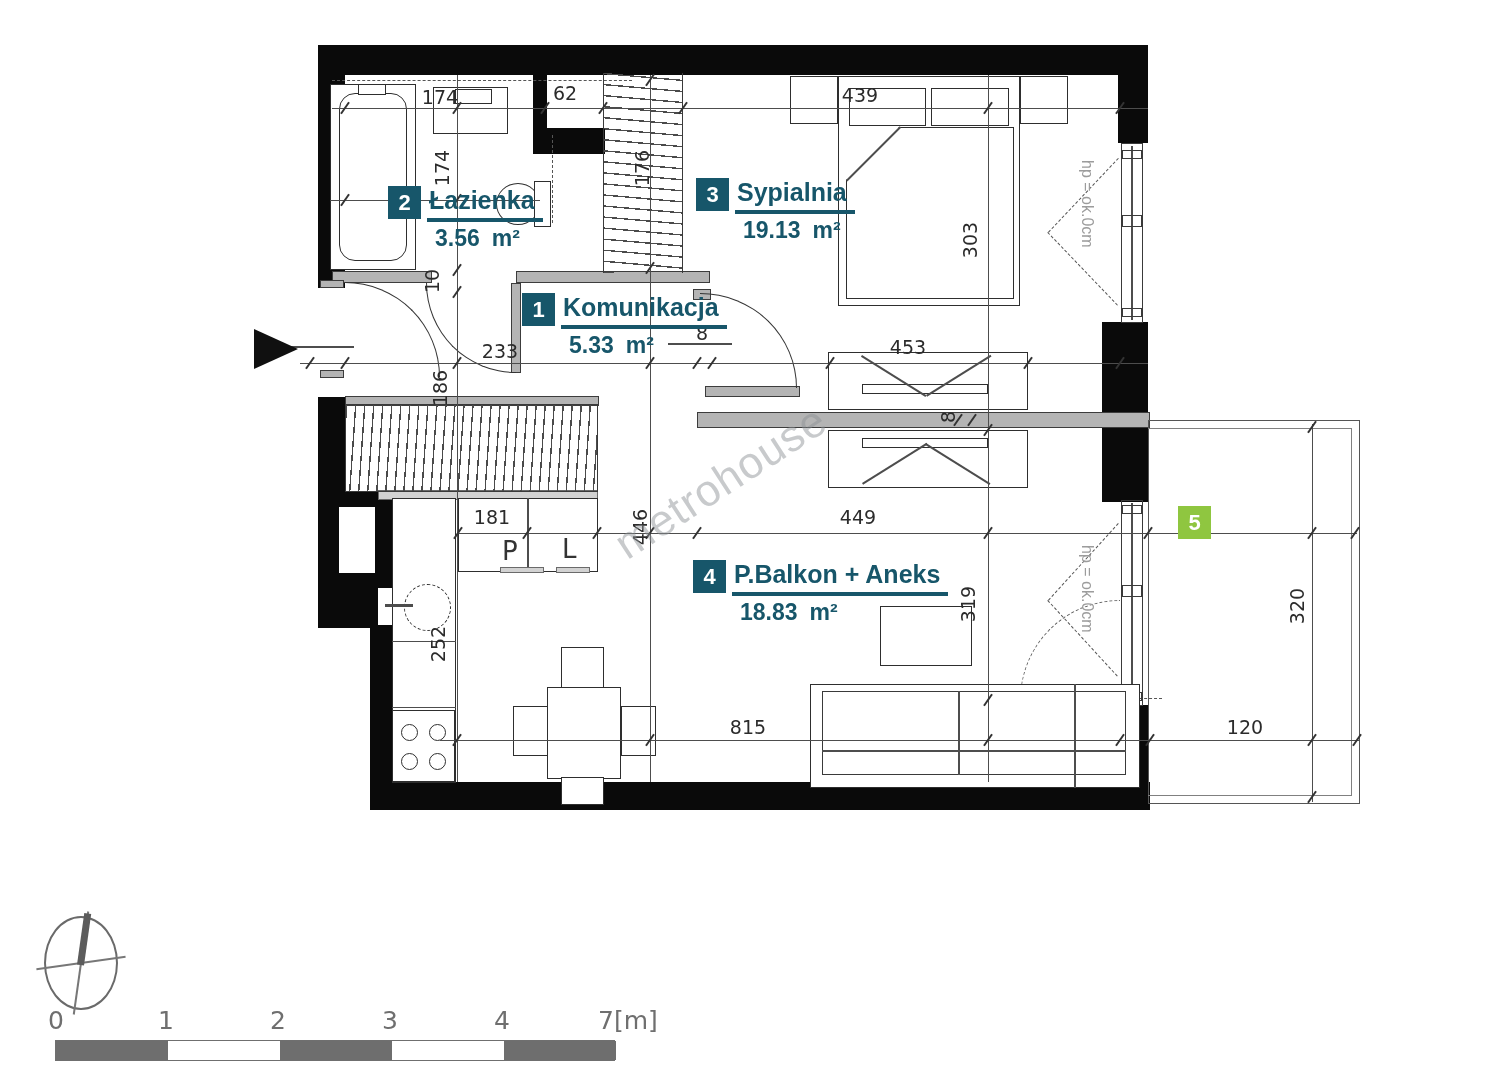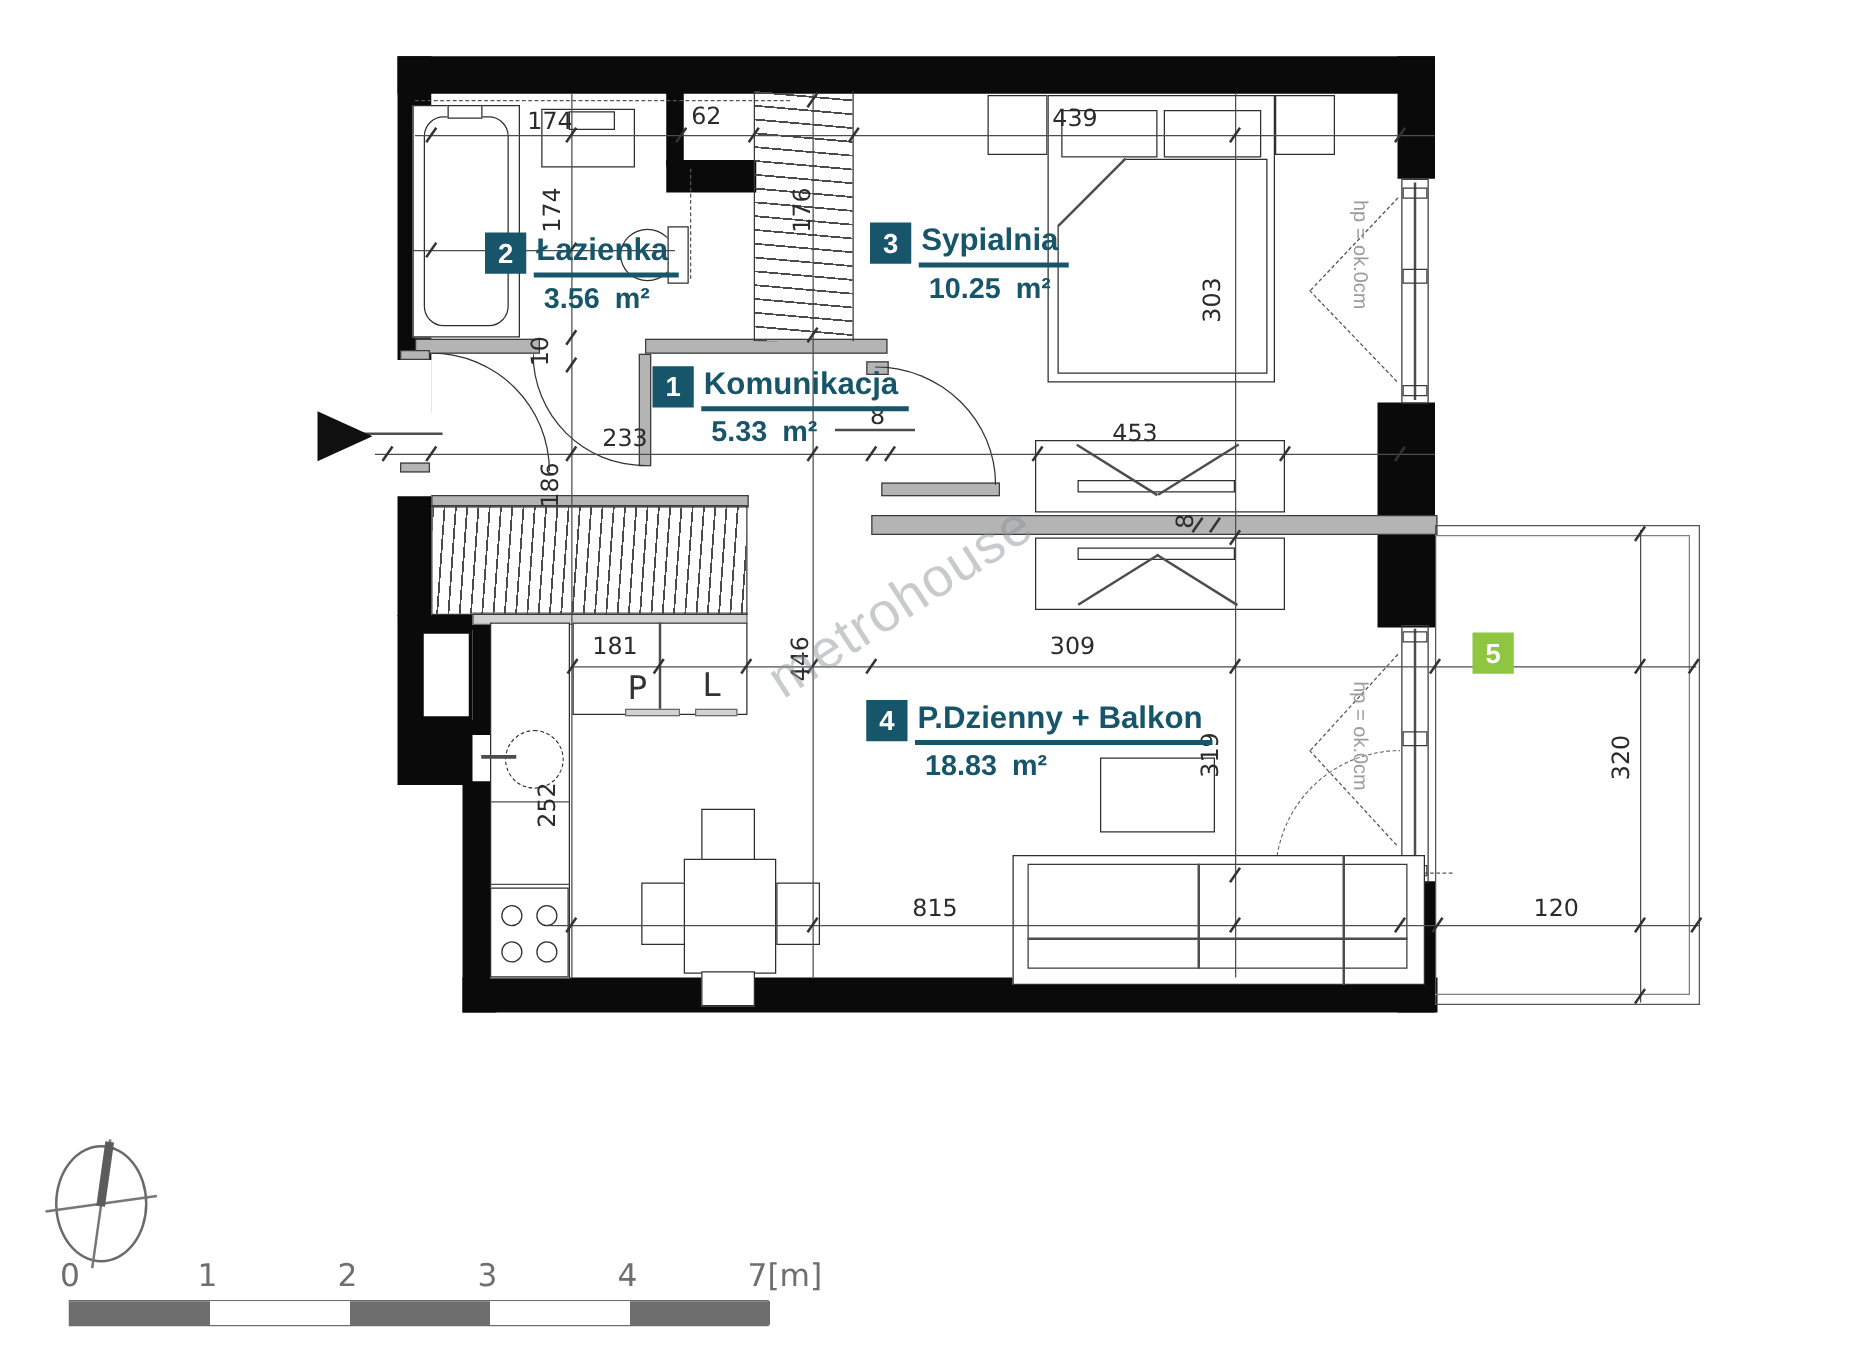--- a/index.html
+++ b/index.html
@@ -217,21 +217,21 @@
   <div class="dim vdim" style="left:612px;top:157px;width:60px;">176</div>
   <div class="dim vdim" style="left:940px;top:229px;width:60px;">303</div>
   <div class="dim vdim" style="left:417px;top:270px;width:30px;">10</div>
   <div class="dim" style="left:470px;top:340px;width:60px;">233</div>
   <div class="dim" style="left:692px;top:322px;width:20px;">8</div>
   <div class="dim" style="left:878px;top:336px;width:60px;">453</div>
   <div class="dim vdim" style="left:410px;top:377px;width:60px;">186</div>
   <div class="dim vdim" style="left:938px;top:406px;width:20px;">8</div>
   <div class="dim" style="left:462px;top:506px;width:60px;">181</div>
   <div class="dim vdim" style="left:610px;top:516px;width:60px;">446</div>
-  <div class="dim" style="left:828px;top:506px;width:60px;">309</div>
+  <div class="dim" style="left:828px;top:506px;width:60px;">449</div>
   <div class="dim vdim" style="left:408px;top:633px;width:60px;">252</div>
   <div class="dim vdim" style="left:938px;top:593px;width:60px;">319</div>
   <div class="dim" style="left:718px;top:716px;width:60px;">815</div>
   <div class="dim vdim" style="left:1267px;top:595px;width:60px;">320</div>
   <div class="dim" style="left:1215px;top:716px;width:60px;">120</div>
 
   <div class="hp" style="left:1096px;top:160px;">hp = ok.0cm</div>
   <div class="hp" style="left:1096px;top:545px;">hp = ok.0cm</div>
 
   <div class="cletter" style="left:502px;top:536px;">P</div>
@@ -250,28 +250,28 @@
     <div class="rtext">
       <div class="rname">Łazienka</div>
       <div class="rarea"><span>3.56</span><span class="runit">m²</span></div>
     </div>
   </div>
 
   <div class="rlabel teal" style="left:696px;top:178px;">
     <div class="rnum">3</div>
     <div class="rtext">
       <div class="rname">Sypialnia</div>
-      <div class="rarea"><span>10.25</span><span class="runit">m²</span></div>
+      <div class="rarea"><span>19.13</span><span class="runit">m²</span></div>
     </div>
   </div>
 
   <div class="rlabel teal" style="left:693px;top:560px;">
     <div class="rnum">4</div>
     <div class="rtext">
-      <div class="rname">P.Dzienny + Balkon</div>
+      <div class="rname">P.Balkon + Aneks</div>
       <div class="rarea"><span>18.83</span><span class="runit">m²</span></div>
     </div>
   </div>
 
   <div class="rlabel green" style="left:1178px;top:506px;">
     <div class="rnum">5</div>
   </div>
 
   <div style="position:absolute;left:254px;top:329px;width:0;height:0;border-top:20px solid transparent;border-bottom:20px solid transparent;border-left:44px solid #101010;"></div>
 

